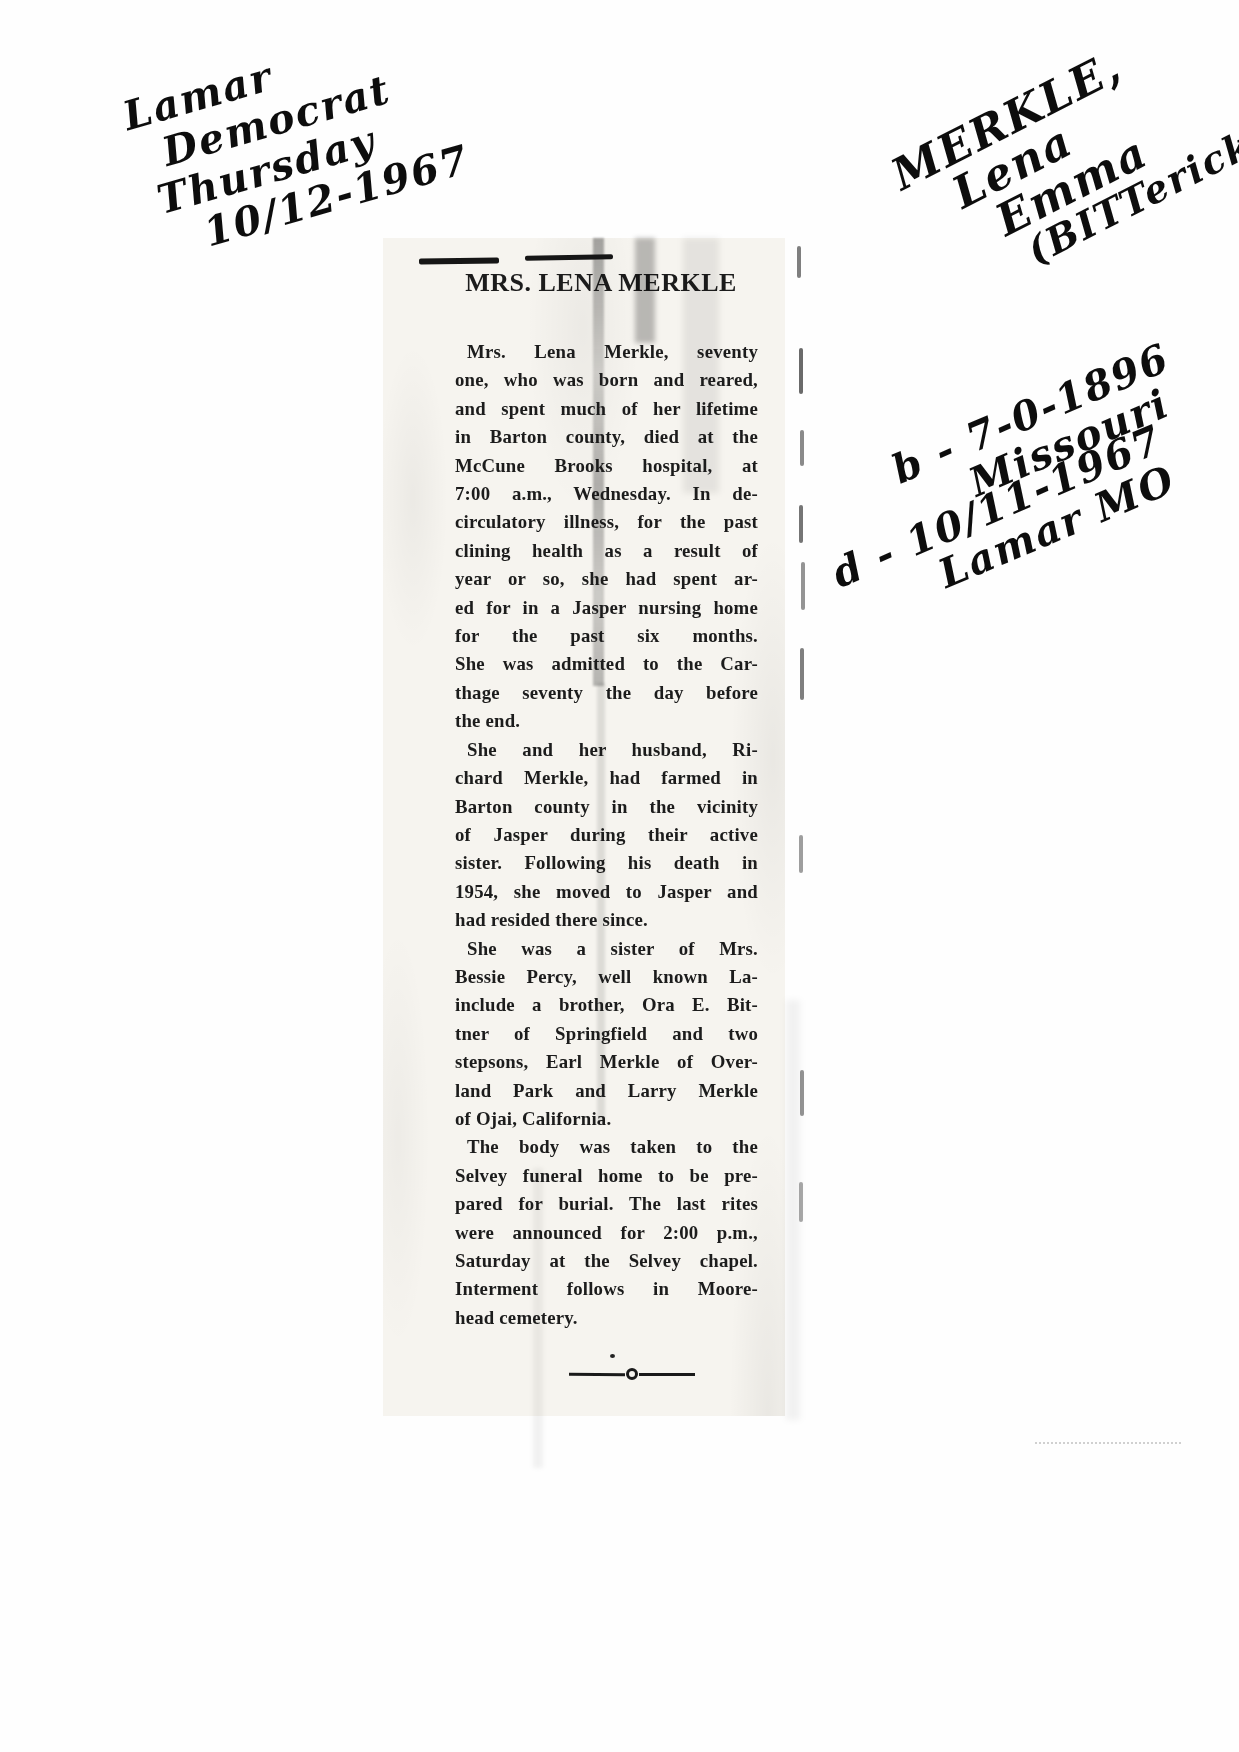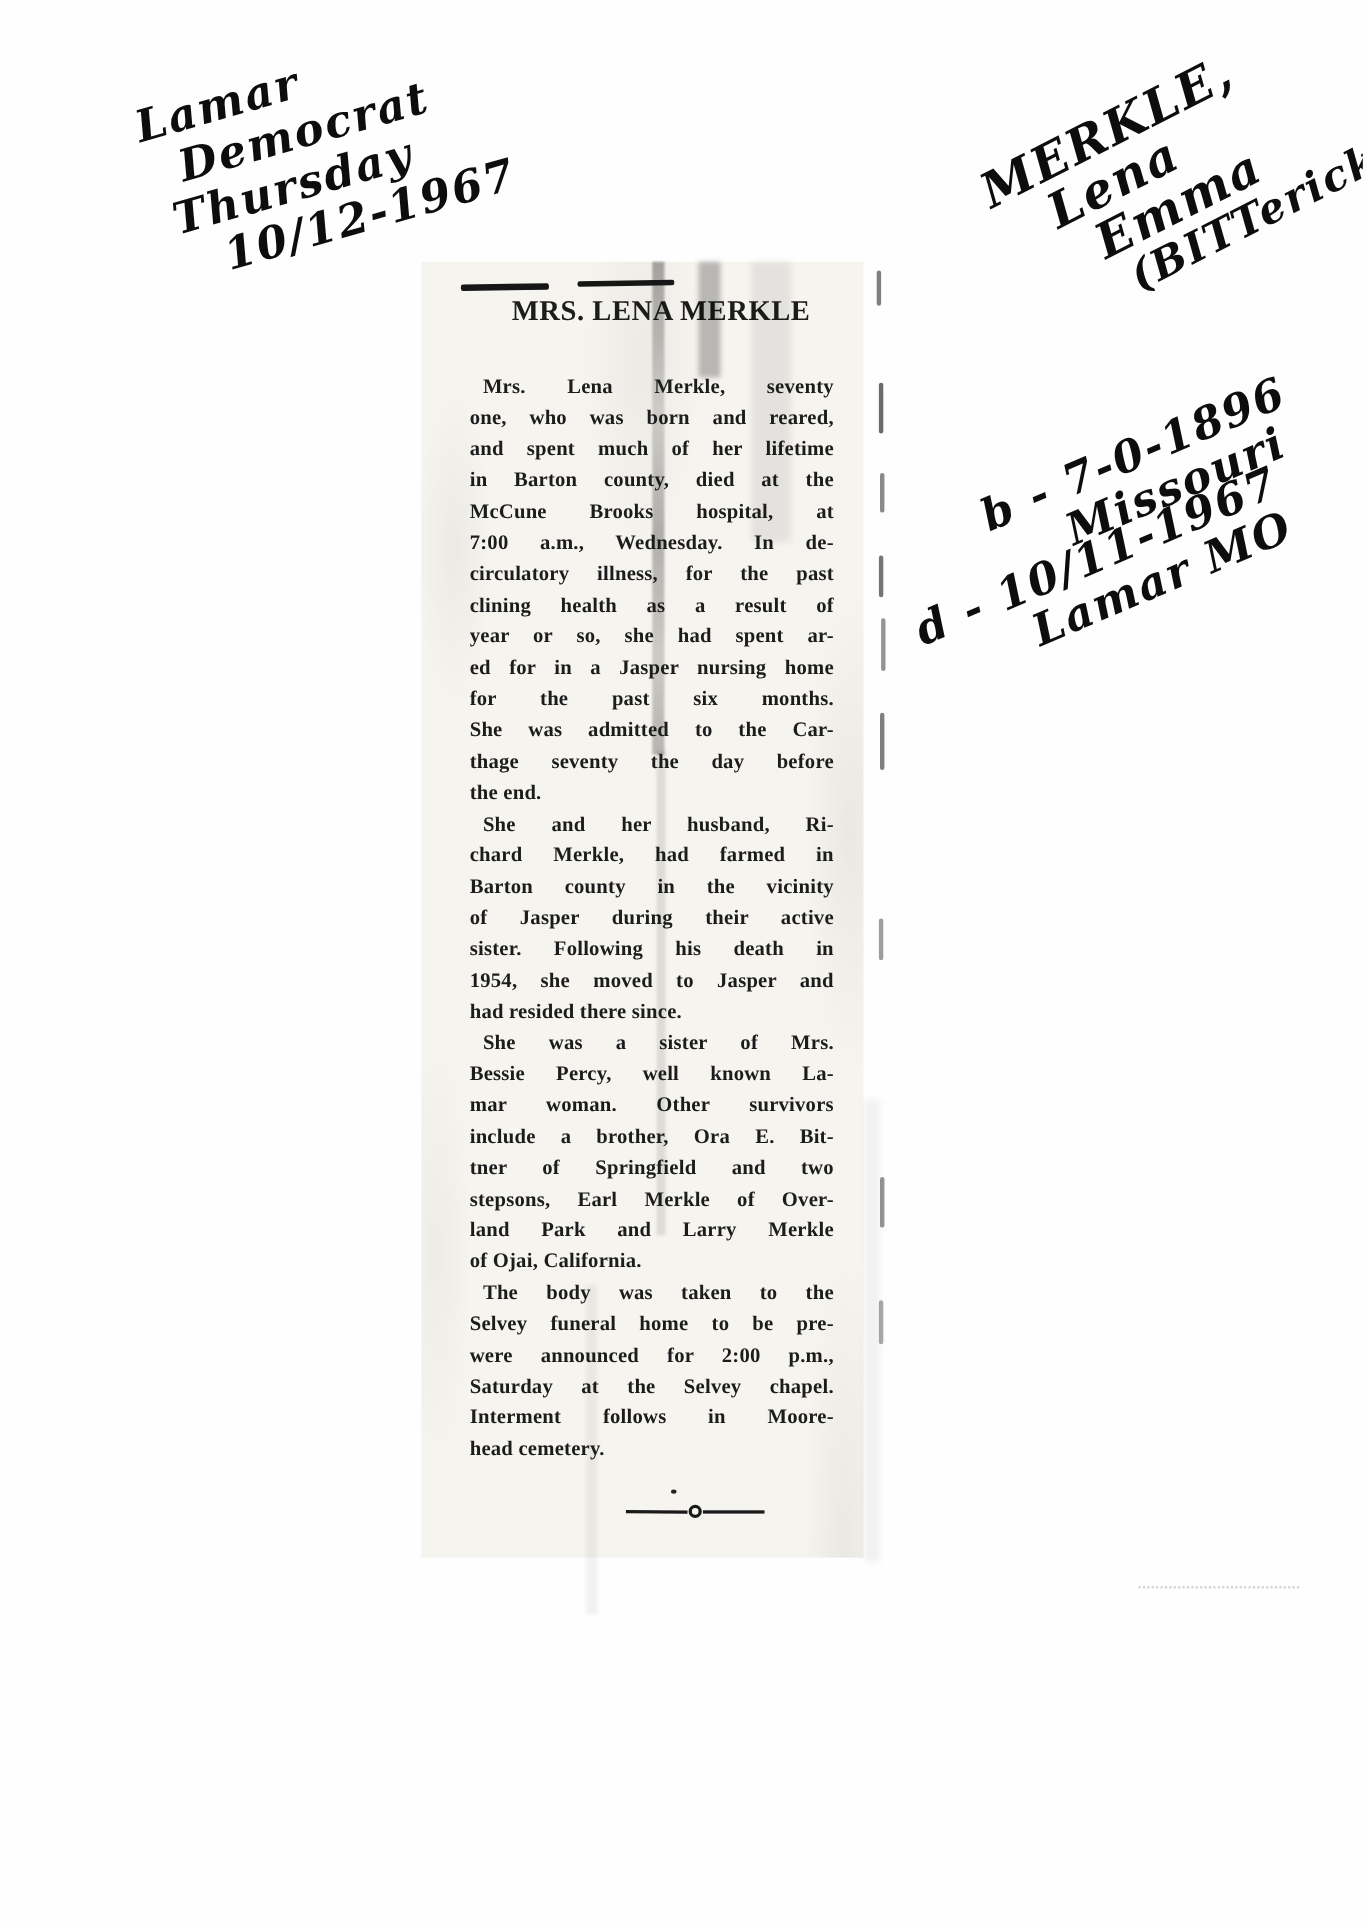--- a/index.html
+++ b/index.html
@@ -56,21 +56,21 @@
     font-size:26px;font-weight:bold;
     letter-spacing:0.5px;
     font-family:"Liberation Serif", serif;
     white-space:nowrap;
   }
   .body{
     position:absolute;left:44px;top:100px;width:331px;
     font-size:18.8px;font-weight:bold;line-height:28.4px;
     letter-spacing:0.2px;
   }
-  .news-line{text-align:justify;text-align-last:justify;}
+  .news-line{text-align:justify;text-align-last:justify;margin-left:28px;}
   .news-line.plast{text-align-last:left;}
   .news-line.pfirst{text-indent:12px;}
 
   
   .endmark{position:absolute;left:186px;top:1128px;width:126px;height:16px;
     display:flex;align-items:center;}
   .endline{height:3px;background:#1a1a1a;flex:1;}
   .endline.left{transform:rotate(0.5deg);}
   .endcircle{width:12px;height:12px;border:3.5px solid #1a1a1a;border-radius:50%;
     box-sizing:border-box;margin:0 1px;background:#f6f4ef;}
@@ -149,28 +149,28 @@
         <div class="news-line plast">the end.</div>
         <div class="news-line pfirst">She and her husband, Ri-</div>
         <div class="news-line">chard Merkle, had farmed in</div>
         <div class="news-line">Barton county in the vicinity</div>
         <div class="news-line">of Jasper during their active</div>
         <div class="news-line">sister. Following his death in</div>
         <div class="news-line">1954, she moved to Jasper and</div>
         <div class="news-line plast">had resided there since.</div>
         <div class="news-line pfirst">She was a sister of Mrs.</div>
         <div class="news-line">Bessie Percy, well known La-</div>
-        <div class="news-line">mar woman. Other survivors</div>
         <div class="news-line">include a brother, Ora E. Bit-</div>
         <div class="news-line">tner of Springfield and two</div>
         <div class="news-line">stepsons, Earl Merkle of Over-</div>
         <div class="news-line">land Park and Larry Merkle</div>
         <div class="news-line plast">of Ojai, California.</div>
         <div class="news-line pfirst">The body was taken to the</div>
         <div class="news-line">Selvey funeral home to be pre-</div>
+        <div class="news-line">pared for burial. The last rites</div>
         <div class="news-line">were announced for 2:00 p.m.,</div>
         <div class="news-line">Saturday at the Selvey chapel.</div>
         <div class="news-line">Interment follows in Moore-</div>
         <div class="news-line plast">head cemetery.</div>
       </div>
 
     <span class="inkdot"></span>
     <div class="endmark">
       <span class="endline left"></span>
       <span class="endcircle"></span>

